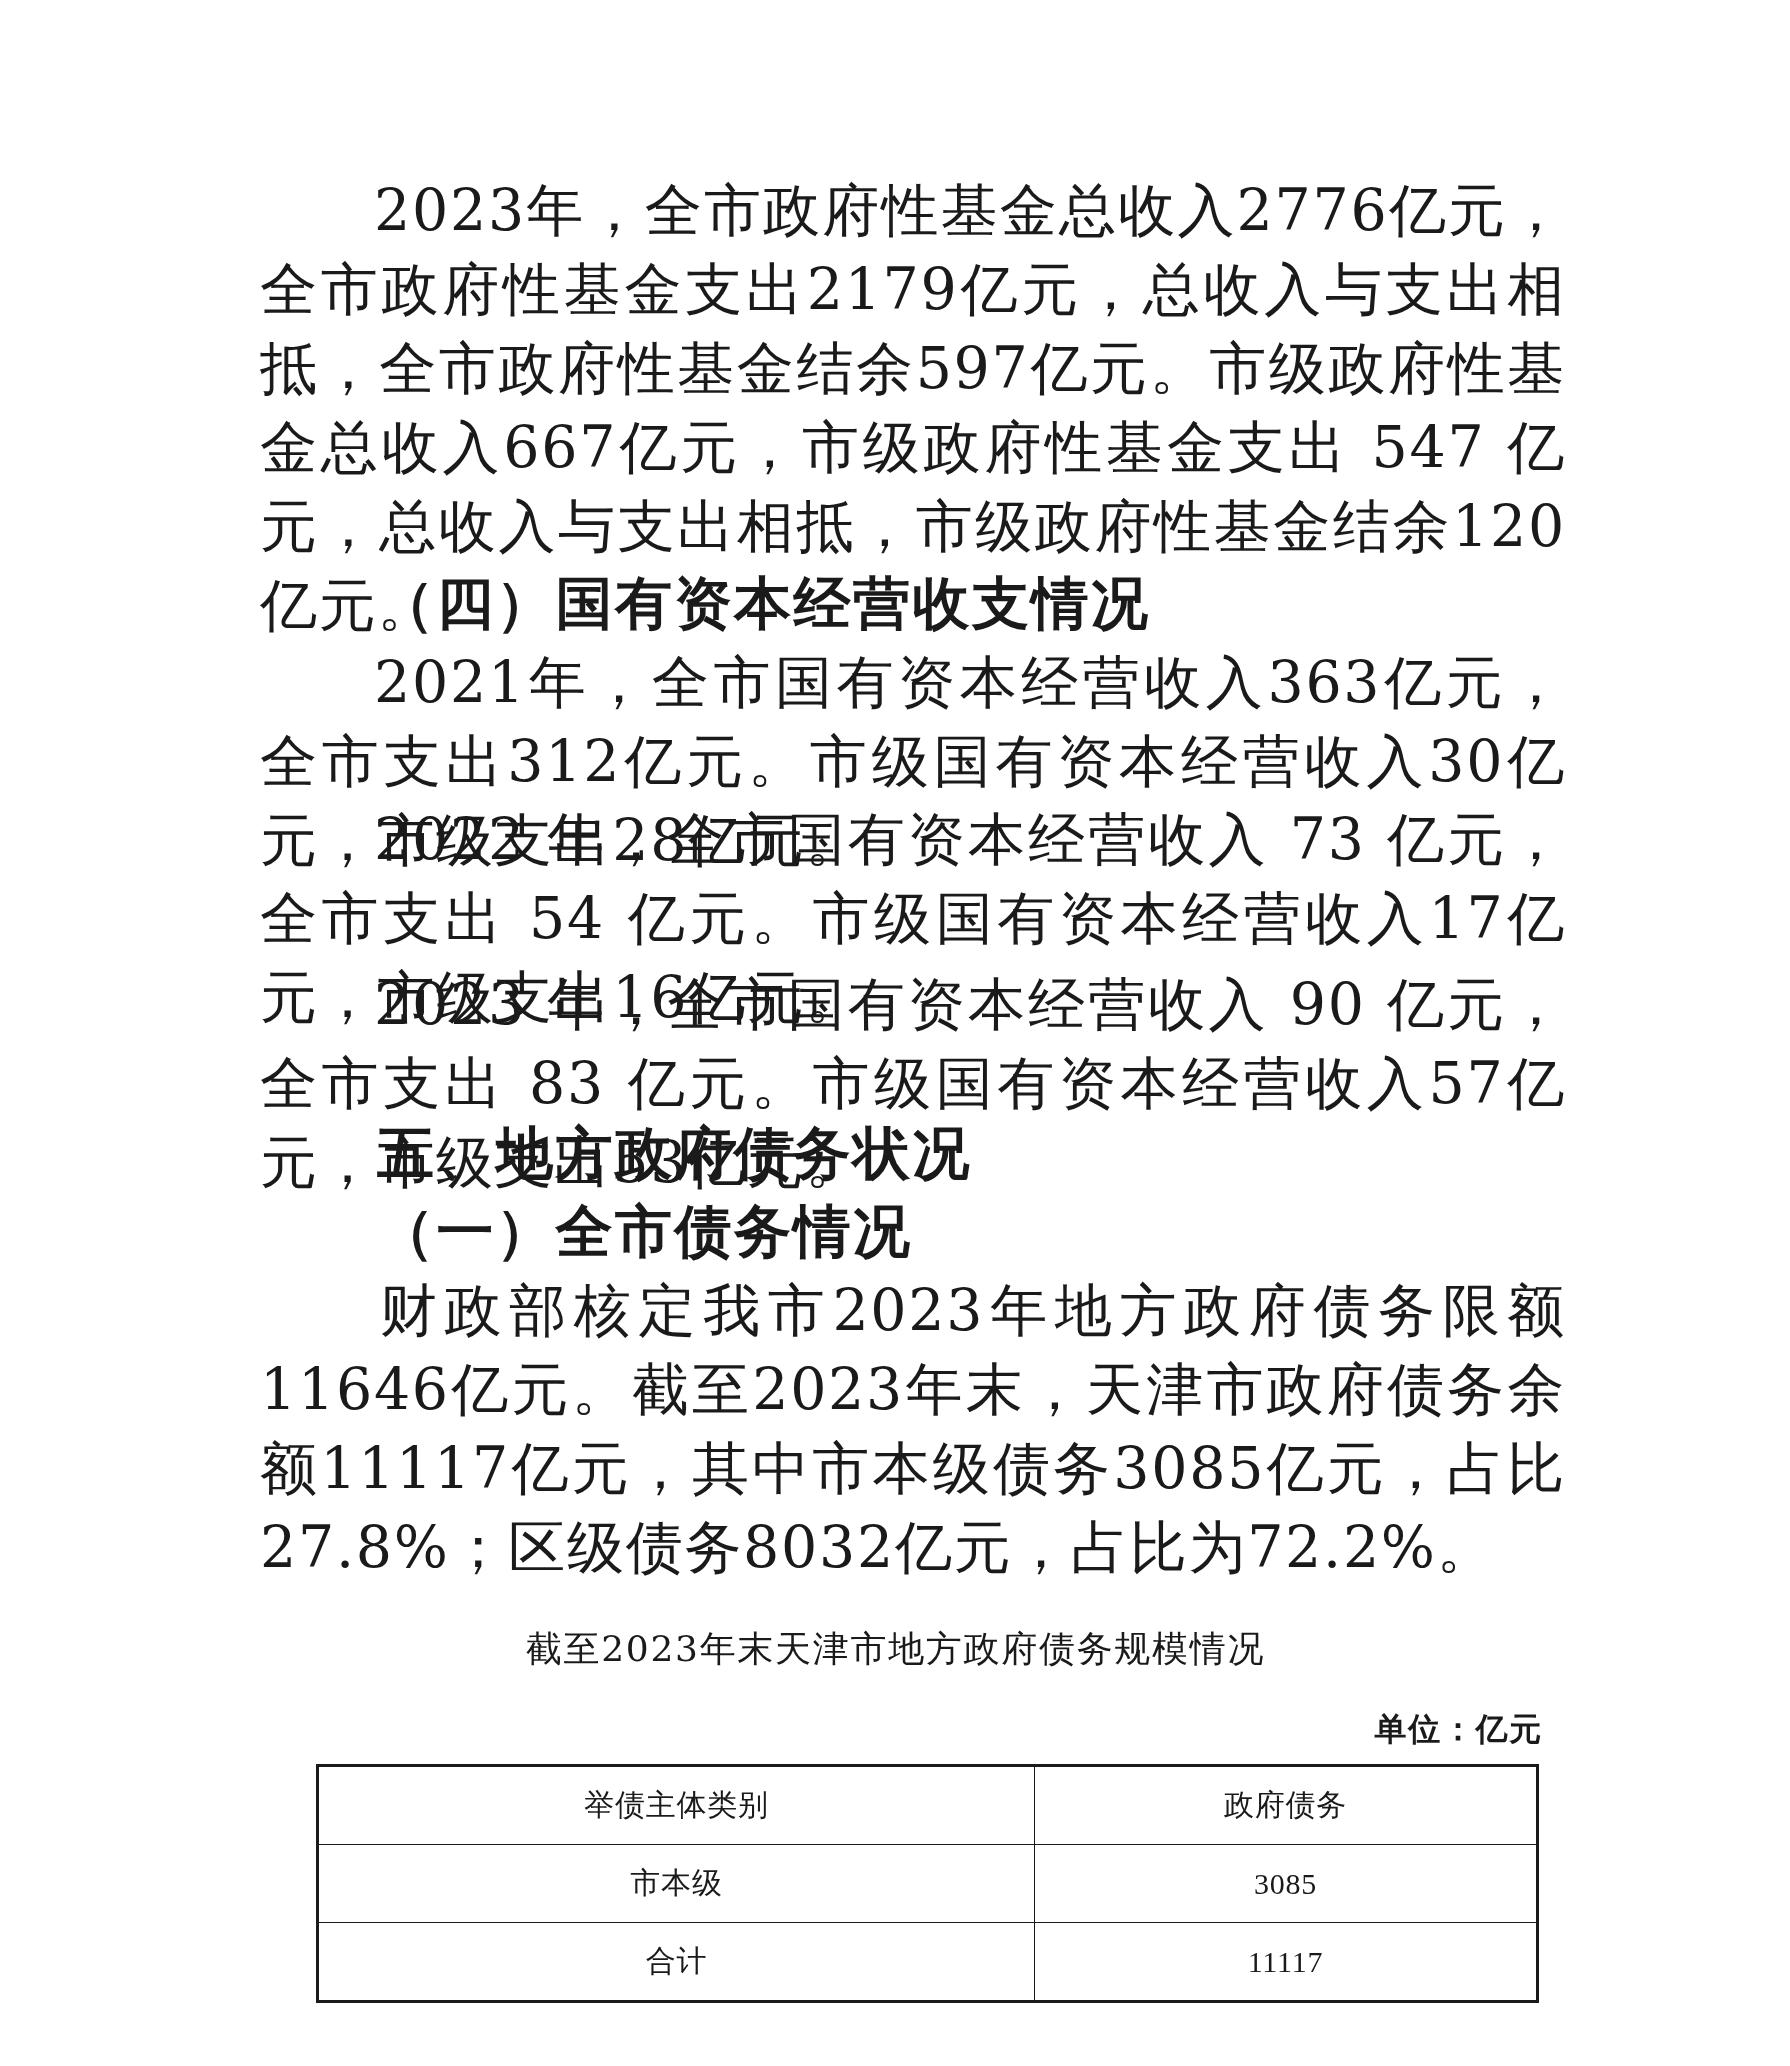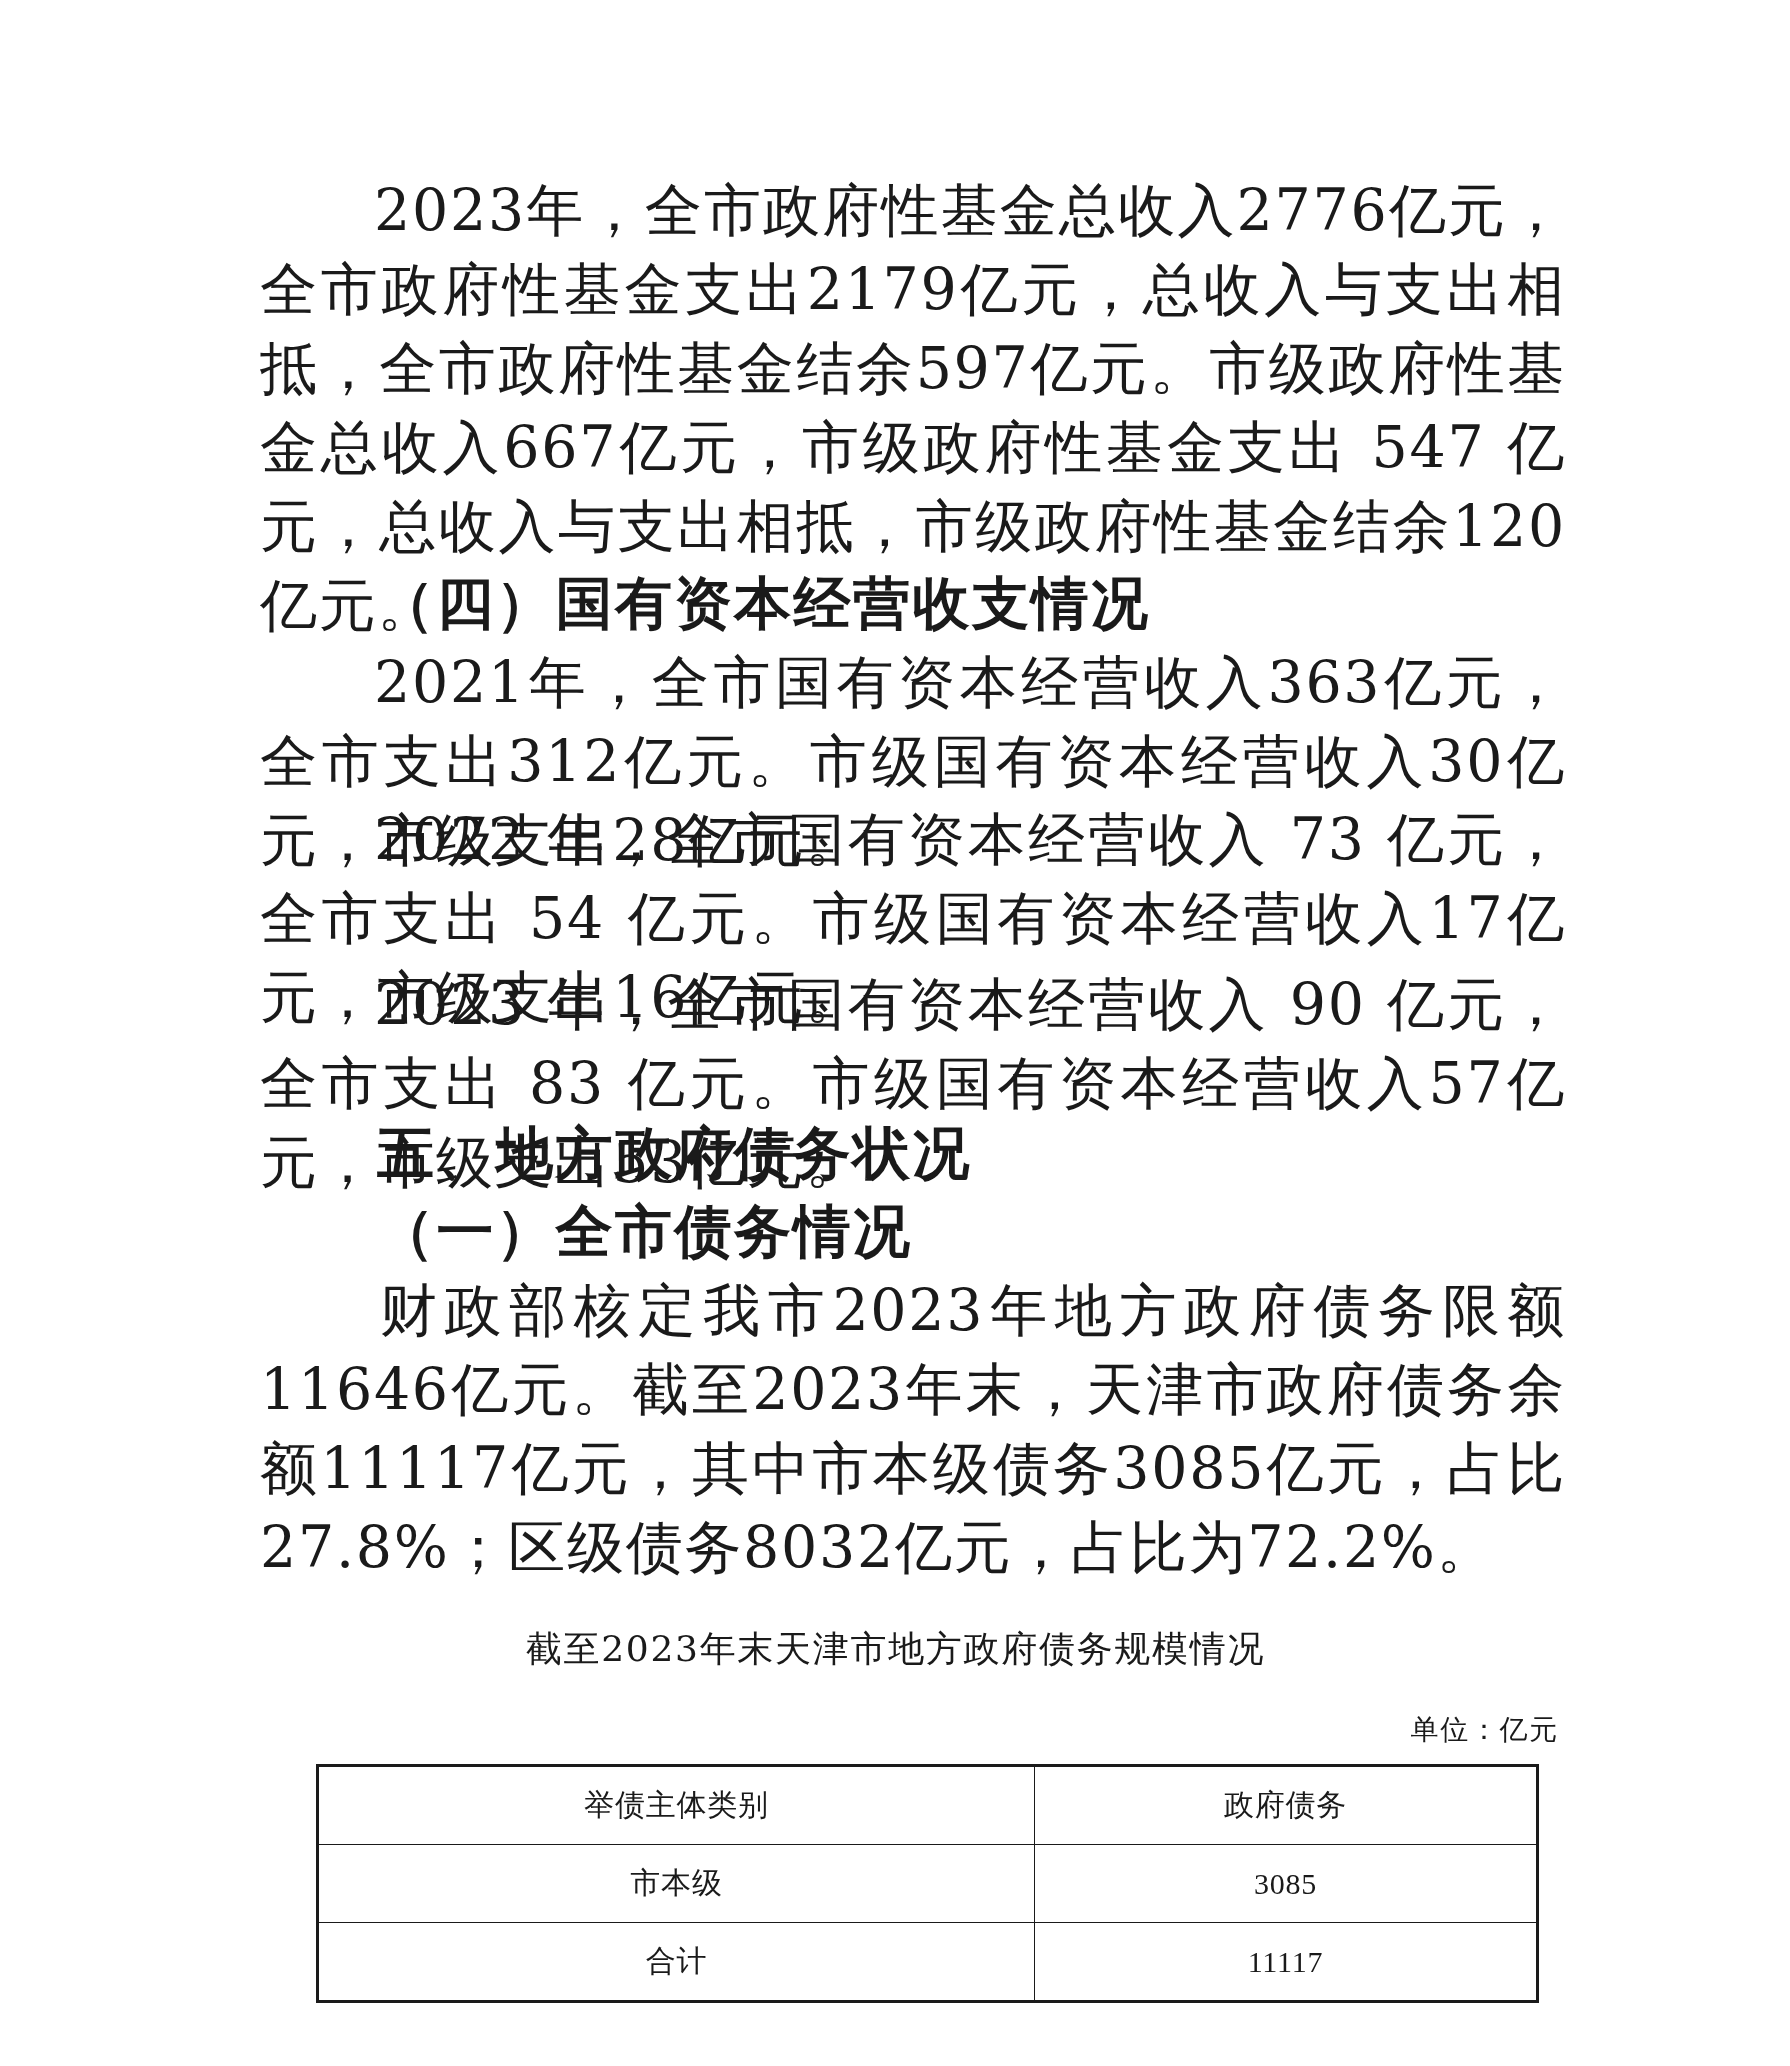--- a/index.html
+++ b/index.html
@@ -20,22 +20,23 @@
     position: absolute; left: 334px; font-size: 57px; line-height: 79px;
     font-weight: bold; font-family: "DejaVu Sans", "Liberation Sans", sans-serif;
     letter-spacing: 2.5px;
     margin-left: 43px;
   }
   .table-title {
     position: absolute; left: 0; width: 1791px; top: 1626px; text-align: center;
     font-size: 36px; line-height: 45px; letter-spacing: 1.7px;
   }
   .unit {
-    position: absolute; right: 232px; top: 1707px; font-size: 28px; line-height: 45px;
+    position: absolute; right: 248px; top: 1707px; font-size: 32px; line-height: 45px;
     letter-spacing: 1.7px;
+    font-weight: bold;
   }
   table.debt {
     position: absolute; left: 316px; top: 1764px; width: 1223px;
     border-collapse: collapse; border: 3.7px solid #1a1a1a;
     font-size: 30px; font-family: "Liberation Serif", "DejaVu Serif", serif;
   }
   table.debt td {
     border: 1.7px solid #1a1a1a; height: 77px; text-align: center; vertical-align: middle;
     padding: 0; letter-spacing: 0.8px;
   }

